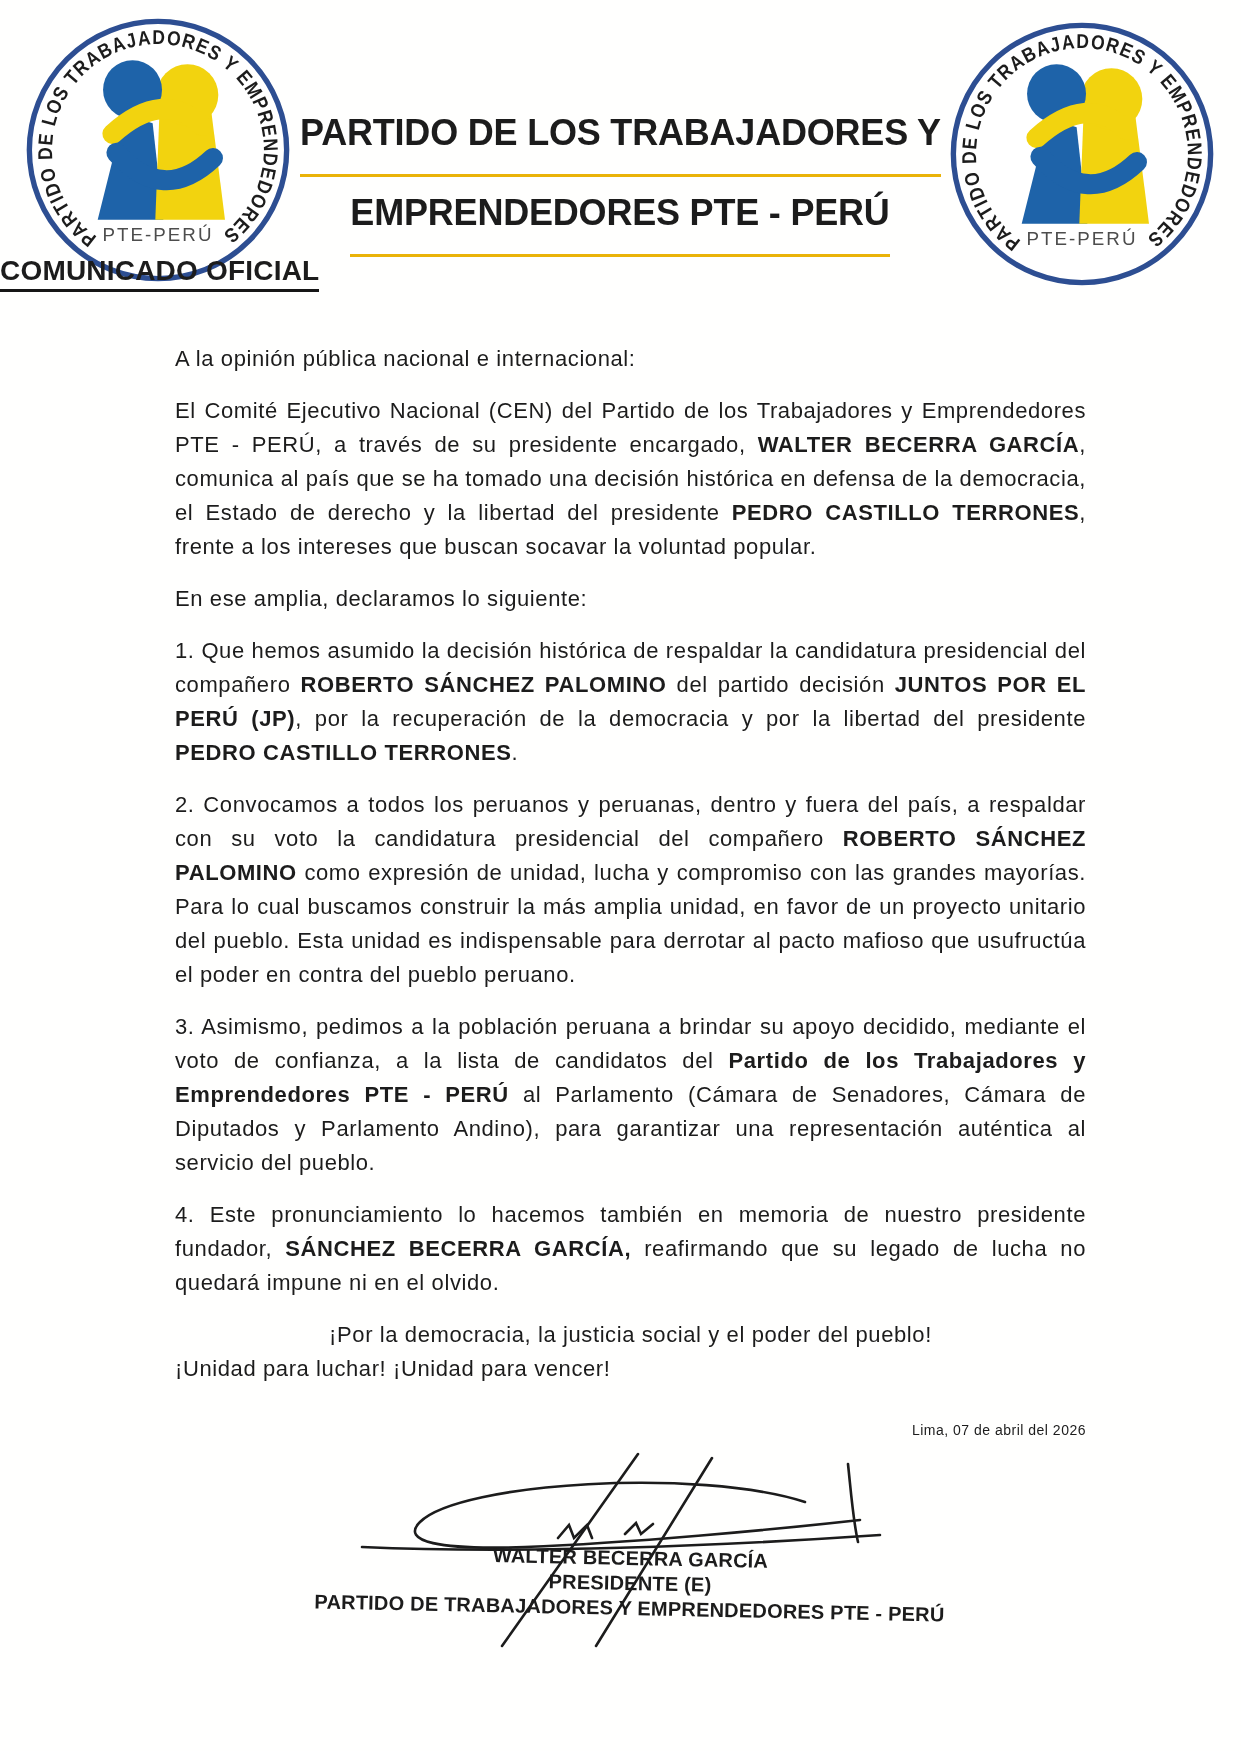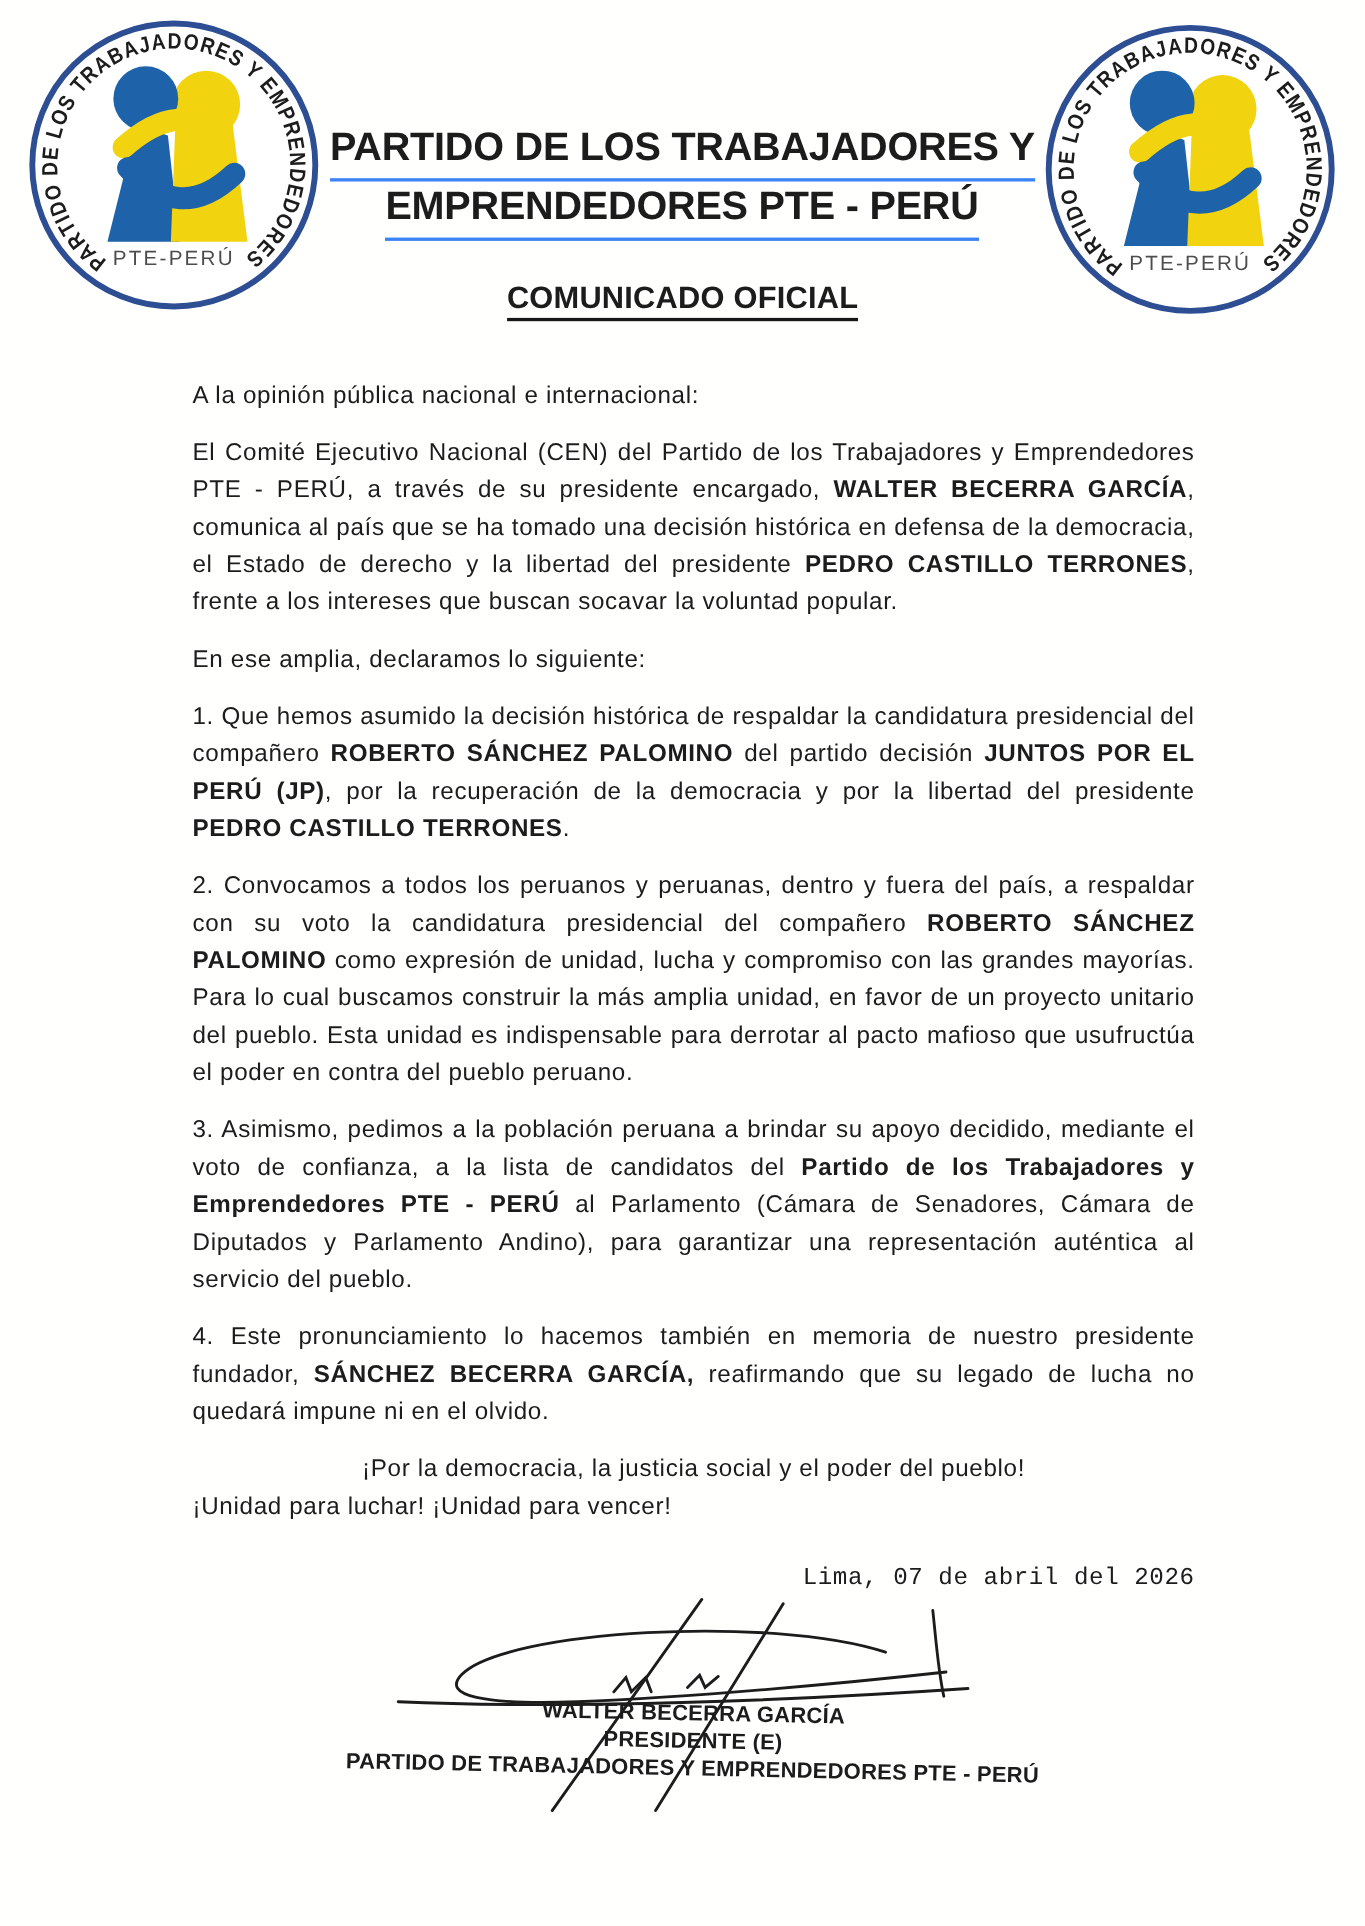--- a/index.html
+++ b/index.html
@@ -18,45 +18,45 @@
   .logo svg{width:100%;height:100%;display:block;}
 
   .title-block{
     position:absolute;left:300px;top:112px;width:640px;
     text-align:center;
   }
   .title-line{
     display:inline-block;
     font-weight:bold;font-size:36px;line-height:42px;
     letter-spacing:-0.2px;
-    border-bottom:3px solid #3b82f6;
-    padding-bottom:8px;margin-bottom:1px;
+    border-bottom:3px solid #eab308;
+    padding-bottom:20px;margin-bottom:15px;
     white-space:nowrap;
   }
   .subtitle-wrap{
-    position:absolute;left:0;top:256px;width:1241px;text-align:center;
+    position:absolute;left:0;top:256px;width:1241px;
   }
   .subtitle{
     display:inline-block;
     font-weight:bold;font-size:28px;line-height:30px;letter-spacing:0.2px;
     border-bottom:3px solid #161616;padding-bottom:3px;
   }
 
   .document-body{
     position:absolute;left:175px;top:342px;width:911px;
     font-size:22px;line-height:34px;letter-spacing:0.6px;
   }
   .para{margin:0 0 18px 0;}
   .para.justify{text-align:justify;text-justify:inter-word;}
   .para.tight{margin-bottom:0;text-align:center;}
   .para strong{font-weight:bold;}
 
   .dateline{
     position:absolute;left:175px;top:1422px;width:911px;
-    text-align:right;font-size:22px;letter-spacing:0.5px;font-family:Liberation Mono, monospace;
+    text-align:right;font-size:14px;letter-spacing:0.5px;
   }
 
   .signature-block{position:absolute;left:300px;top:1450px;width:660px;height:215px;}
   .sig-svg{position:absolute;left:0;top:0;width:660px;height:212px;pointer-events:none;}
   .sig-svg svg{width:100%;height:100%;display:block;}
   .sig-text{
     position:absolute;left:0;top:96px;width:660px;
     text-align:center;font-weight:bold;font-size:20px;line-height:25px;
     letter-spacing:0.2px;
     transform:rotate(1.2deg);

